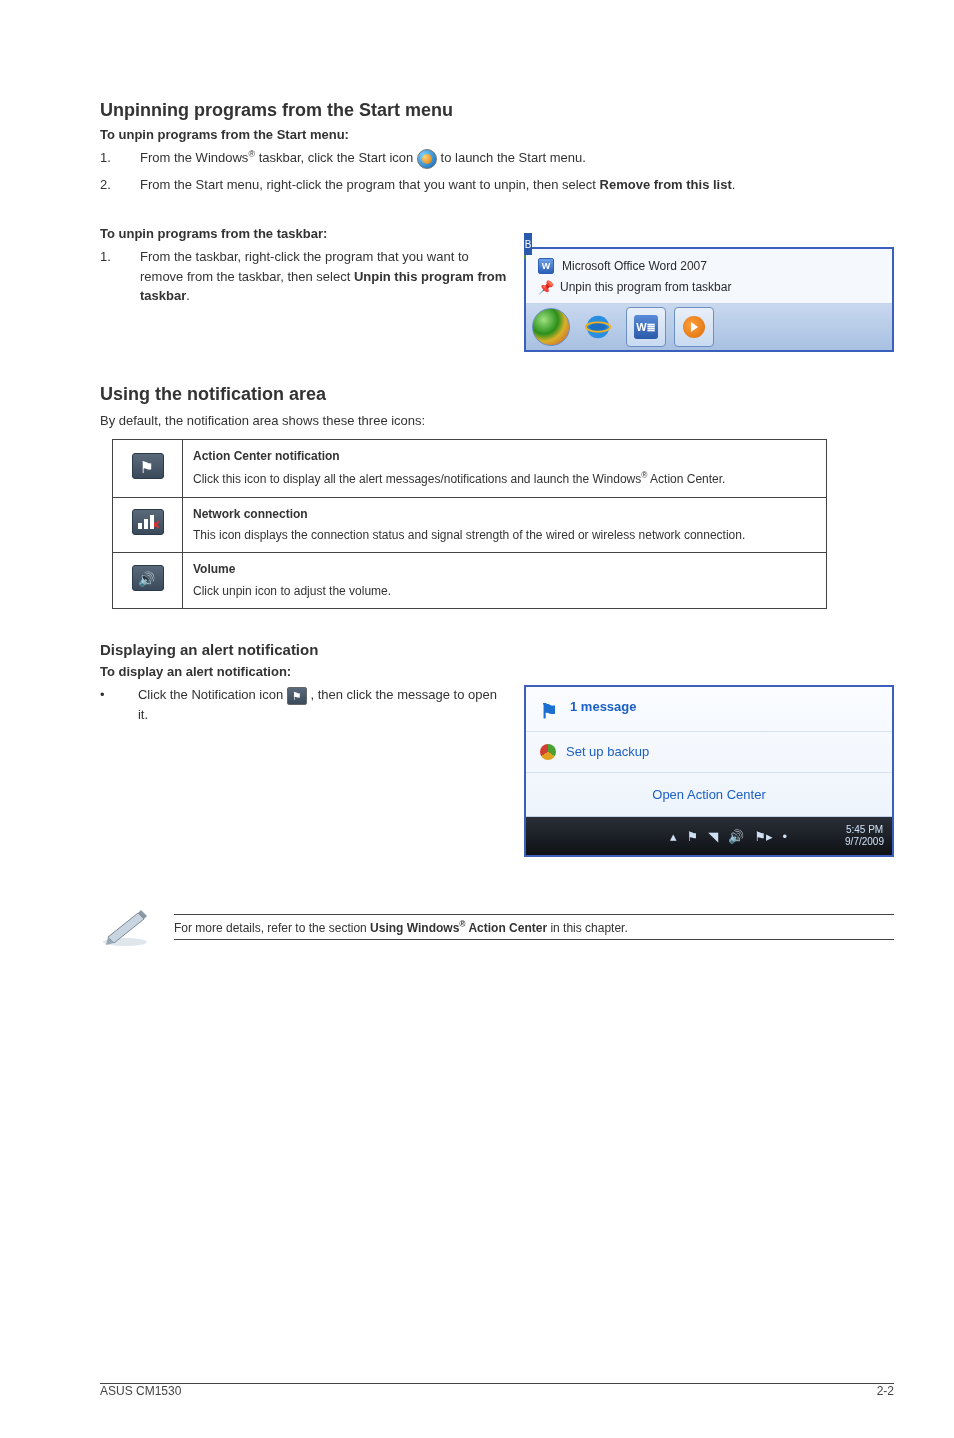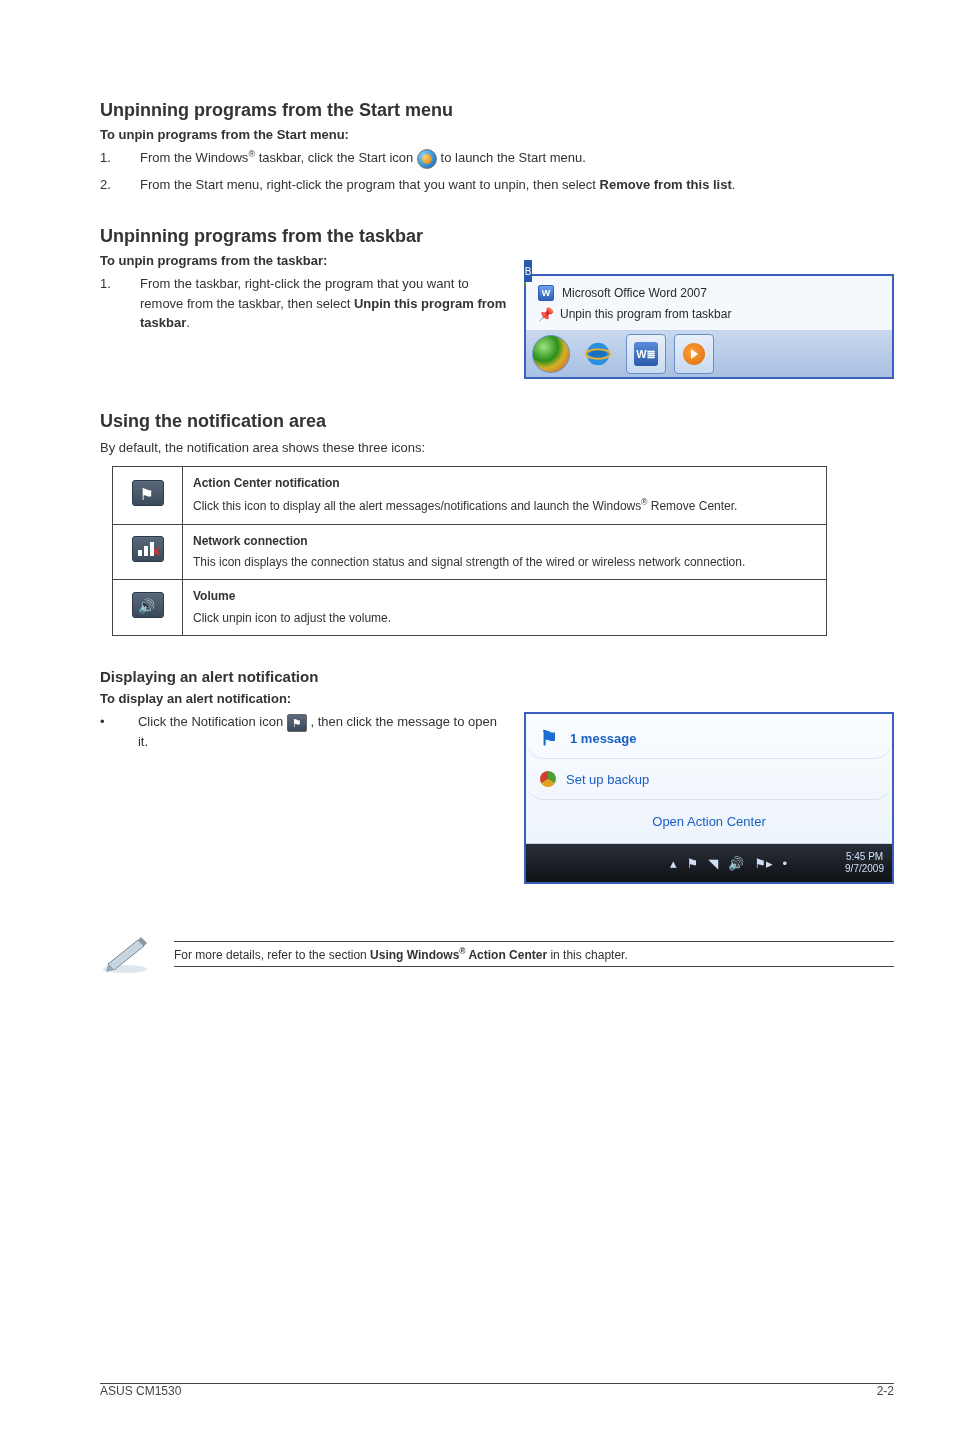--- a/index.html
+++ b/index.html
@@ -270,24 +270,23 @@
     border: 2px solid #3a5fbd;
   }
   .alert-panel {
     background: linear-gradient(#fafcff, #eef4fc);
     border-bottom: 1px solid #c4d2e8;
   }
   .alert-row {
     padding: 12px 14px;
     border-bottom: 1px solid #d8e2f0;
     display: flex;
-    align-items: flex-end;
+    align-items: flex-start;
     gap: 10px;
     font-size: 13px;
-    border-radius: 18px;
   }
   .alert-row.msg { color: #1a5fc4; font-weight: bold; }
   .alert-row.backup { color: #1a5fc4; font-weight: normal; }
   .alert-row.center {
     justify-content: center;
     color: #1a5fc4;
     padding: 14px;
     border-bottom: none;
   }
   .flag-big {
@@ -373,21 +372,20 @@
   </div>
   <div class="num-item body-text">
     <div class="num">2.</div>
     <div class="content">
       <span>From the Start menu, right-click the program that you want to unpin, then select </span><b>Remove from this list</b><span>.</span>
     </div>
   </div>
 </div>
 
 <div class="section">
-  <h2 class="section-title">Unpinning programs from the taskbar</h2>
   <div class="subhead">To unpin programs from the taskbar:</div>
 
   <div class="inline-row">
     <div class="text-col">
       <div class="num-item body-text">
         <div class="num">1.</div>
         <div class="content">
           <span>From the taskbar, right-click the program that you want to remove from the taskbar, then select </span><b>Unpin this program from taskbar</b><span>.</span>
         </div>
       </div>
@@ -433,21 +431,21 @@
   <h2 class="section-title">Using the notification area</h2>
   <div class="body-text" style="margin-bottom:8px;">By default, the notification area shows these three icons:</div>
 
   <table class="notif">
     <tbody>
         <tr>
       <td class="icon-cell"><span class="tray-icon flag"></span></td>
       <td>
         <div class="cell-title">Action Center notification</div>
         <div>
-          <span>Click this icon to display all the alert messages/notifications and launch the Windows</span><sup>®</sup><span> Remove Center.</span>
+          <span>Click this icon to display all the alert messages/notifications and launch the Windows</span><sup>®</sup><span> Action Center.</span>
         </div>
       </td>
     </tr>
     <tr>
       <td class="icon-cell"><span class="tray-icon net"></span></td>
       <td>
         <div class="cell-title">Network connection</div>
         <div>This icon displays the connection status and signal strength of the wired or wireless network connection.</div>
       </td>
     </tr>

